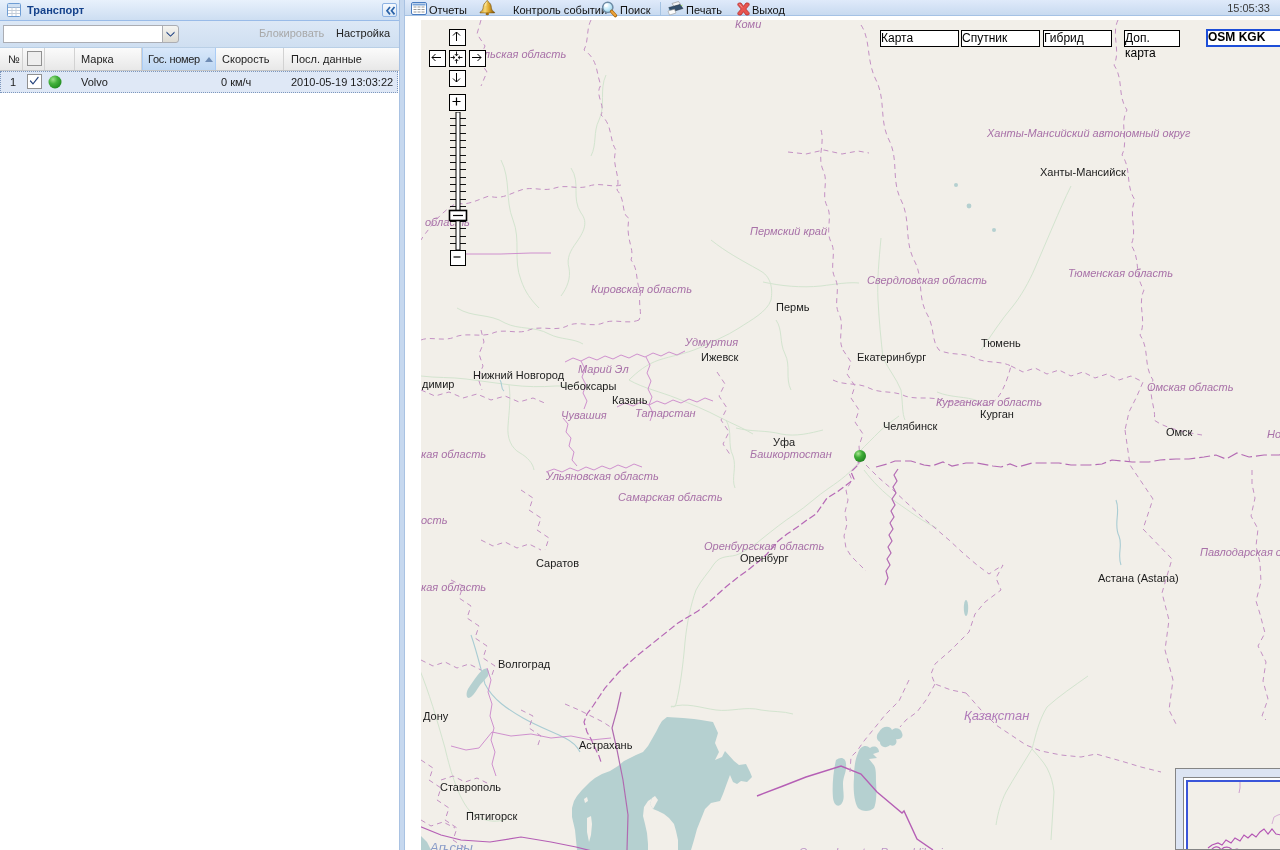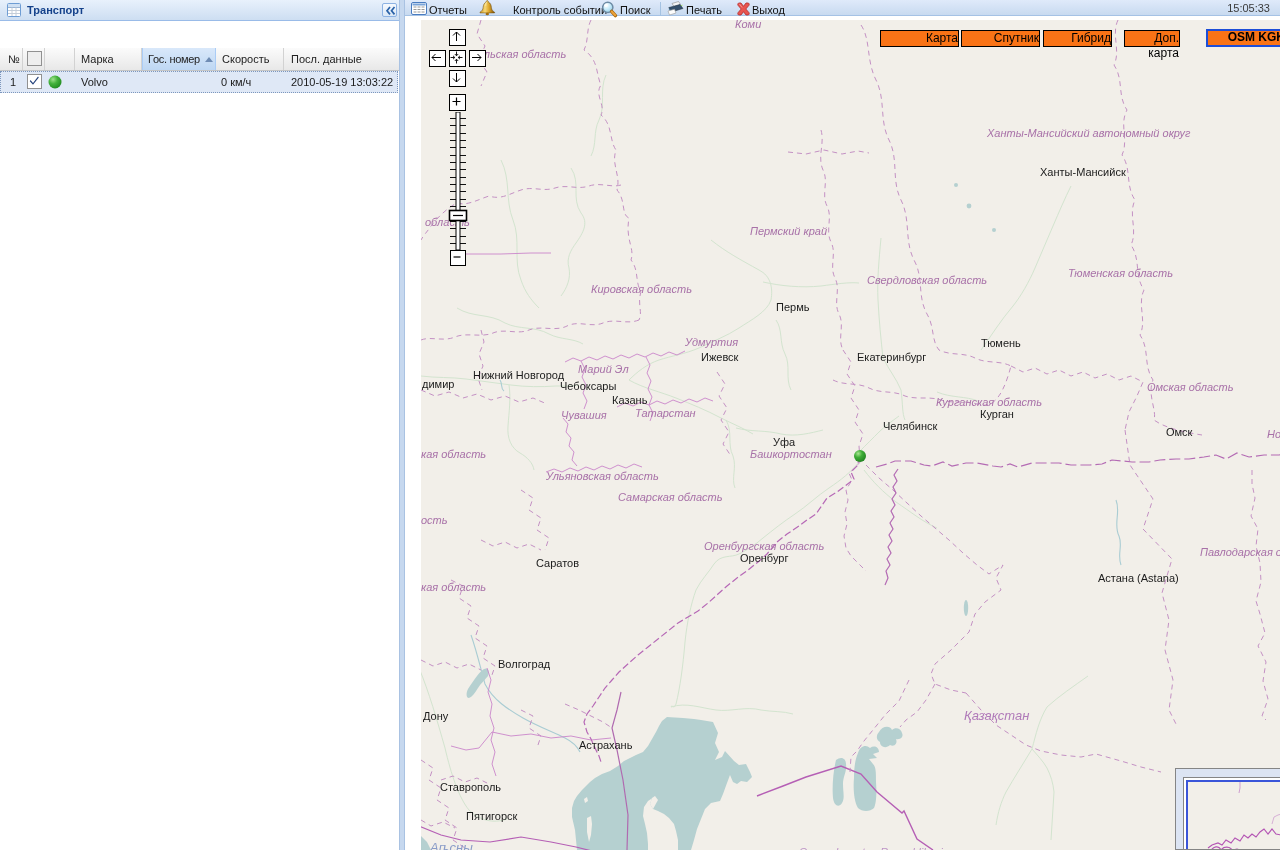--- a/index.html
+++ b/index.html
@@ -34,22 +34,22 @@
  border-left:1px solid #a9c2e2;border-right:1px solid #a9c2e2;box-sizing:border-box;}
 #tbar{position:absolute;left:405px;top:0;width:875px;height:16px;
  background:linear-gradient(#dfeafa,#c8daf0);border-bottom:1px solid #a5c2e5;box-sizing:border-box;}
 .titem{position:absolute;top:4px;font-size:11px;color:#111;}
 #clock{position:absolute;right:10px;top:2px;color:#3a3a3a;}
 #map{position:absolute;left:405px;top:20px;width:875px;height:830px;background:#f2efe9;overflow:hidden;margin-left:16px;}
 
 .mbtn{position:absolute;background:#fff;border:1.5px solid #000;box-sizing:border-box;}
 .mbtn svg{display:block}
 
-.mtb{position:absolute;top:10px;height:17px;background:#f97316;border:1px solid #000;box-sizing:border-box;
- text-align:right;font-size:12px;color:#000;line-height:15px;}
+.mtb{position:absolute;top:10px;height:17px;background:#ffffff;border:1px solid #000;box-sizing:border-box;
+ text-align:left;font-size:12px;color:#000;line-height:15px;}
 #mtb5{font-weight:bold;border:2px solid #1d4ed8;line-height:13px;}
 
 #minimap{position:absolute;left:754px;top:748px;width:121px;height:82px;background:#dce4f3;
  border:1px solid #858585;box-sizing:border-box;}
 #minimap .in{position:absolute;left:7px;top:8px;right:0;bottom:0;border:1px solid #858585;
  border-right:none;border-bottom:none;background:#fff;}
 #minimap .in2{position:absolute;left:2px;top:2px;right:0;bottom:0;border:2px solid #3a55d9;
  border-right:none;border-bottom:none;background:#f2efe9;overflow:hidden;}
 </style></head>
 <body>
@@ -64,20 +64,30 @@
    <line x1="1" y1="10.5" x2="13" y2="10.5" stroke="#c3cdd9"></line>
    <line x1="5" y1="4.5" x2="5" y2="13" stroke="#c3cdd9"></line>
         <line x1="9" y1="4.5" x2="9" y2="13" stroke="#c3cdd9"></line>
   </svg>
   <div id="ptitle">Транспорт</div>
   <div id="collapse">
         <svg width="13" height="12" viewBox="0 0 13 12" style="position:absolute;left:1px;top:1px">
           <path d="M6,2 L3,5.7 L6,9.4 M10.5,2 L7.5,5.7 L10.5,9.4" stroke="#2a62a8" stroke-width="1.7" fill="none"></path>
         </svg>
       </div>
+ </div>
+ <div id="ptbar">
+  <div id="combo"></div>
+  <div id="combot">
+        <svg width="9" height="6" viewBox="0 0 9 6">
+          <path d="M0.5,0.5 L4.5,4.5 L8.5,0.5 L8.5,2 L4.5,5.8 L0.5,2 Z" fill="#1a3d80"></path>
+        </svg>
+      </div>
+  <div class="tbtn" id="btn-block">Блокировать</div>
+  <div class="tbtn" id="btn-set">Настройка</div>
  </div>
  <div id="ghead">
   <div class="hcell" style="left:0;width:23px">
         <span style="left:8px">№</span>
       </div>
   <div class="hcell" style="left:23px;width:22px">
         <div class="cbx" style="left:4px;background:#eee"></div>
       </div>
   <div class="hcell" style="left:45px;width:30px"></div>
   <div class="hcell" style="left:75px;width:67px">

